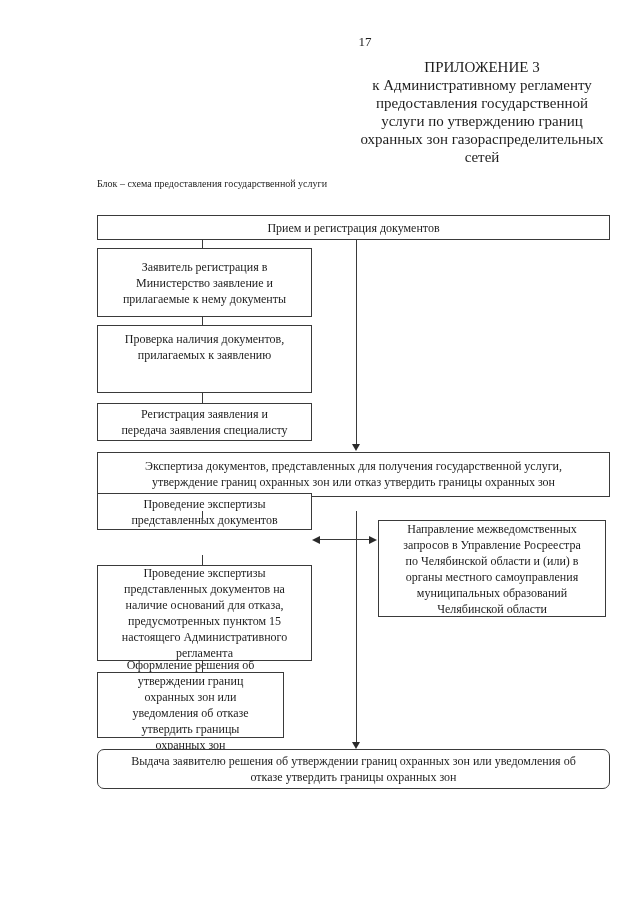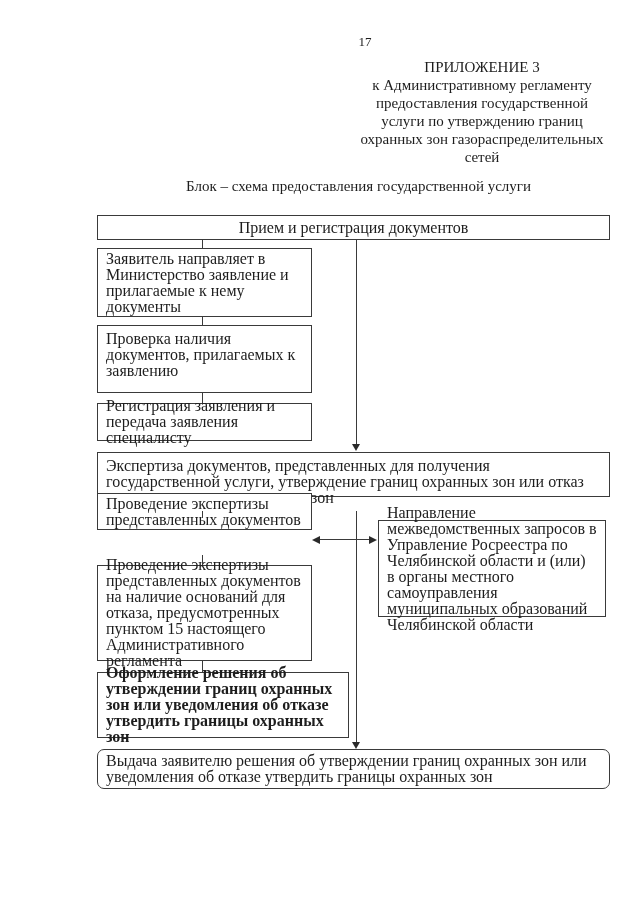--- a/index.html
+++ b/index.html
@@ -32,34 +32,33 @@
     width: 346px;
     text-align: center;
     font-size: 15px;
     line-height: 18px;
   }
   .diagram-title {
     position: absolute;
     left: 72px;
     top: 178px;
     width: 523px;
-    text-align: center;
-    font-size: 15px;
+    font-size: 10px;
   }
   .box {
     position: absolute;
     box-sizing: border-box;
     border: 1.5px solid #3a3a3a;
     display: flex;
     align-items: center;
     justify-content: center;
-    text-align: left;
-    font-size: 16px;
+    text-align: center;
+    font-size: 12px;
     line-height: 16px;
-    padding: 1px 8px;
+    padding: 1px 20px;
     background: #ffffff;
   }
   .box.top-align {
     align-items: flex-start;
     padding-top: 5px;
   }
   .vline {
     position: absolute;
     width: 1px;
     background: #3a3a3a;
@@ -103,21 +102,21 @@
   }
   
   #node-reception            { left: 72px;  top: 215px; width: 513px; height: 25px; }
   #node-applicant            { left: 72px;  top: 248px; width: 215px; height: 69px; }
   #node-check                { left: 72px;  top: 325px; width: 215px; height: 68px; }
   #node-registration         { left: 72px;  top: 403px; width: 215px; height: 38px; }
   #node-expertise            { left: 72px;  top: 452px; width: 513px; height: 45px; font-family: Liberation Serif, serif; }
   #node-expertise-conduct    { left: 72px;  top: 493px; width: 215px; height: 37px; }
   #node-expertise-grounds    { left: 72px;  top: 565px; width: 215px; height: 96px; }
   #node-interagency          { left: 353px; top: 520px; width: 228px; height: 97px; }
-  #node-decision             { left: 72px;  top: 672px; width: 252px; height: 66px; font-weight: bold; }
+  #node-decision             { left: 72px;  top: 672px; width: 187px; height: 66px; }
   #node-issuance             { left: 72px;  top: 749px; width: 513px; height: 40px; border-radius: 7px; }
 </style>
 </head>
 <body>
 
 <div id="page">
 
   <div class="page-number">17</div>
 
   <div class="appendix-header">
@@ -126,21 +125,21 @@
     <div>предоставления государственной</div>
     <div>услуги по утверждению границ</div>
     <div>охранных зон газораспределительных</div>
     <div>сетей</div>
   </div>
 
   <div class="diagram-title">Блок – схема предоставления государственной услуги</div>
 
   <div class="box" id="node-reception">Прием и регистрация документов</div>
 
-  <div class="box" id="node-applicant">Заявитель направляет в Министерство заявление и прилагаемые к нему документы</div>
+  <div class="box" id="node-applicant">Заявитель регистрация в Министерство заявление и прилагаемые к нему документы</div>
 
   <div class="box top-align" id="node-check">Проверка наличия документов, прилагаемых к заявлению</div>
 
   <div class="box" id="node-registration">Регистрация заявления и передача заявления специалисту</div>
 
   <div class="box top-align" id="node-expertise">Экспертиза документов, представленных для получения государственной услуги, утверждение границ охранных зон или отказ утвердить границы охранных зон</div>
 
   <div class="box" id="node-expertise-conduct">Проведение экспертизы представленных документов</div>
 
   <div class="box" id="node-expertise-grounds">Проведение экспертизы представленных документов на наличие оснований для отказа, предусмотренных пунктом 15 настоящего Административного регламента</div>

